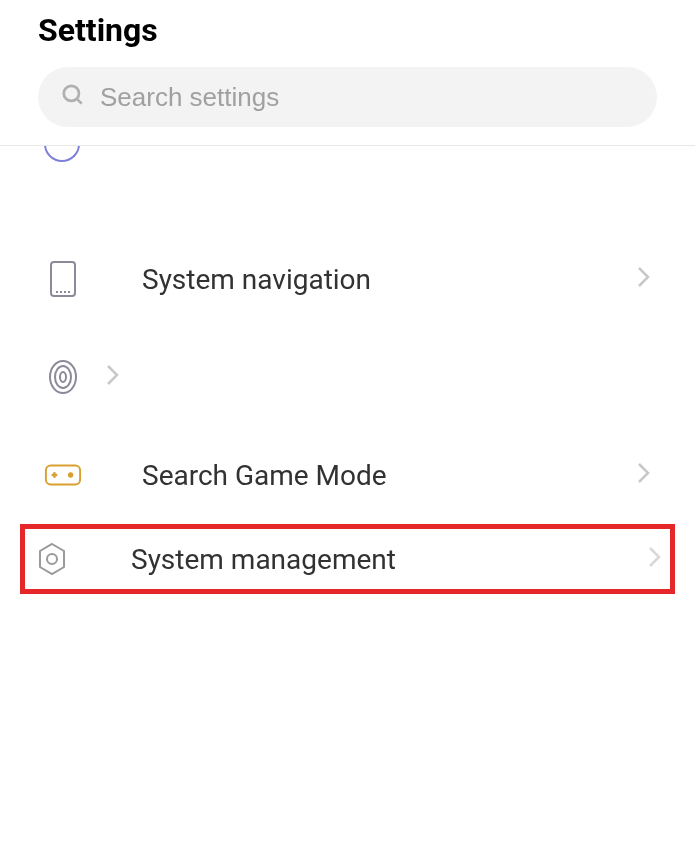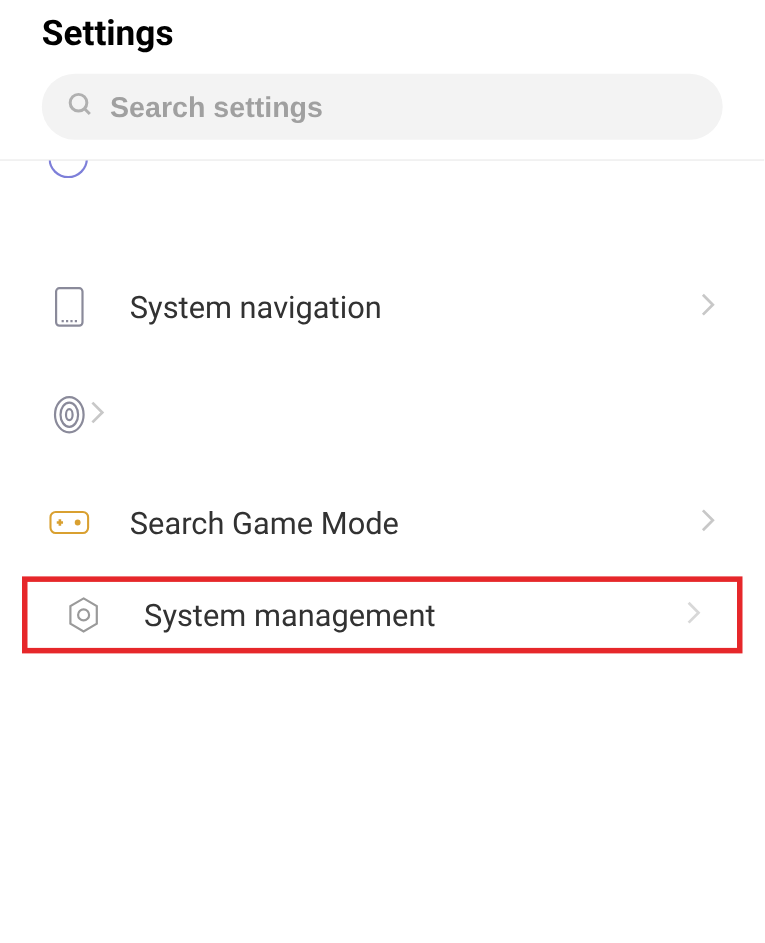--- a/index.html
+++ b/index.html
@@ -37,21 +37,20 @@
       flex-shrink: 0;
     }
     .search-input {
       border: none;
       background: transparent;
       font-size: 26px;
       color: #333;
       margin-left: 14px;
       flex: 1;
       outline: none;
-      font-weight: bold;
     }
     .search-input::placeholder {
       color: #a0a0a0;
     }
     .divider-top {
       border-bottom: 1px solid #e8e8e8;
     }
     .partial-row {
       height: 36px;
       display: flex;
@@ -70,20 +69,21 @@
     }
     .list {
       padding-top: 48px;
     }
     .list-item {
       display: flex;
       align-items: center;
       padding: 0 44px;
       height: 98px;
       cursor: pointer;
+      gap: 24px;
     }
     .icon-wrap {
       width: 38px;
       height: 38px;
       display: flex;
       align-items: center;
       justify-content: center;
       flex-shrink: 0;
     }
     .item-label {
@@ -92,21 +92,21 @@
       margin-left: 36px;
       flex: 1;
       font-weight: 400;
     }
     .chevron {
       flex-shrink: 0;
     }
     .highlighted {
       border: 5px solid #e6272a;
       margin: 0 20px 5px 20px;
-      padding: 0 32px;
+      padding: 0 8px;
       height: 70px;
       justify-content: flex-end;
     }
     .highlighted .item-label {
       margin-left: 36px;
     }
   </style>
 </head>
 <body>
 

